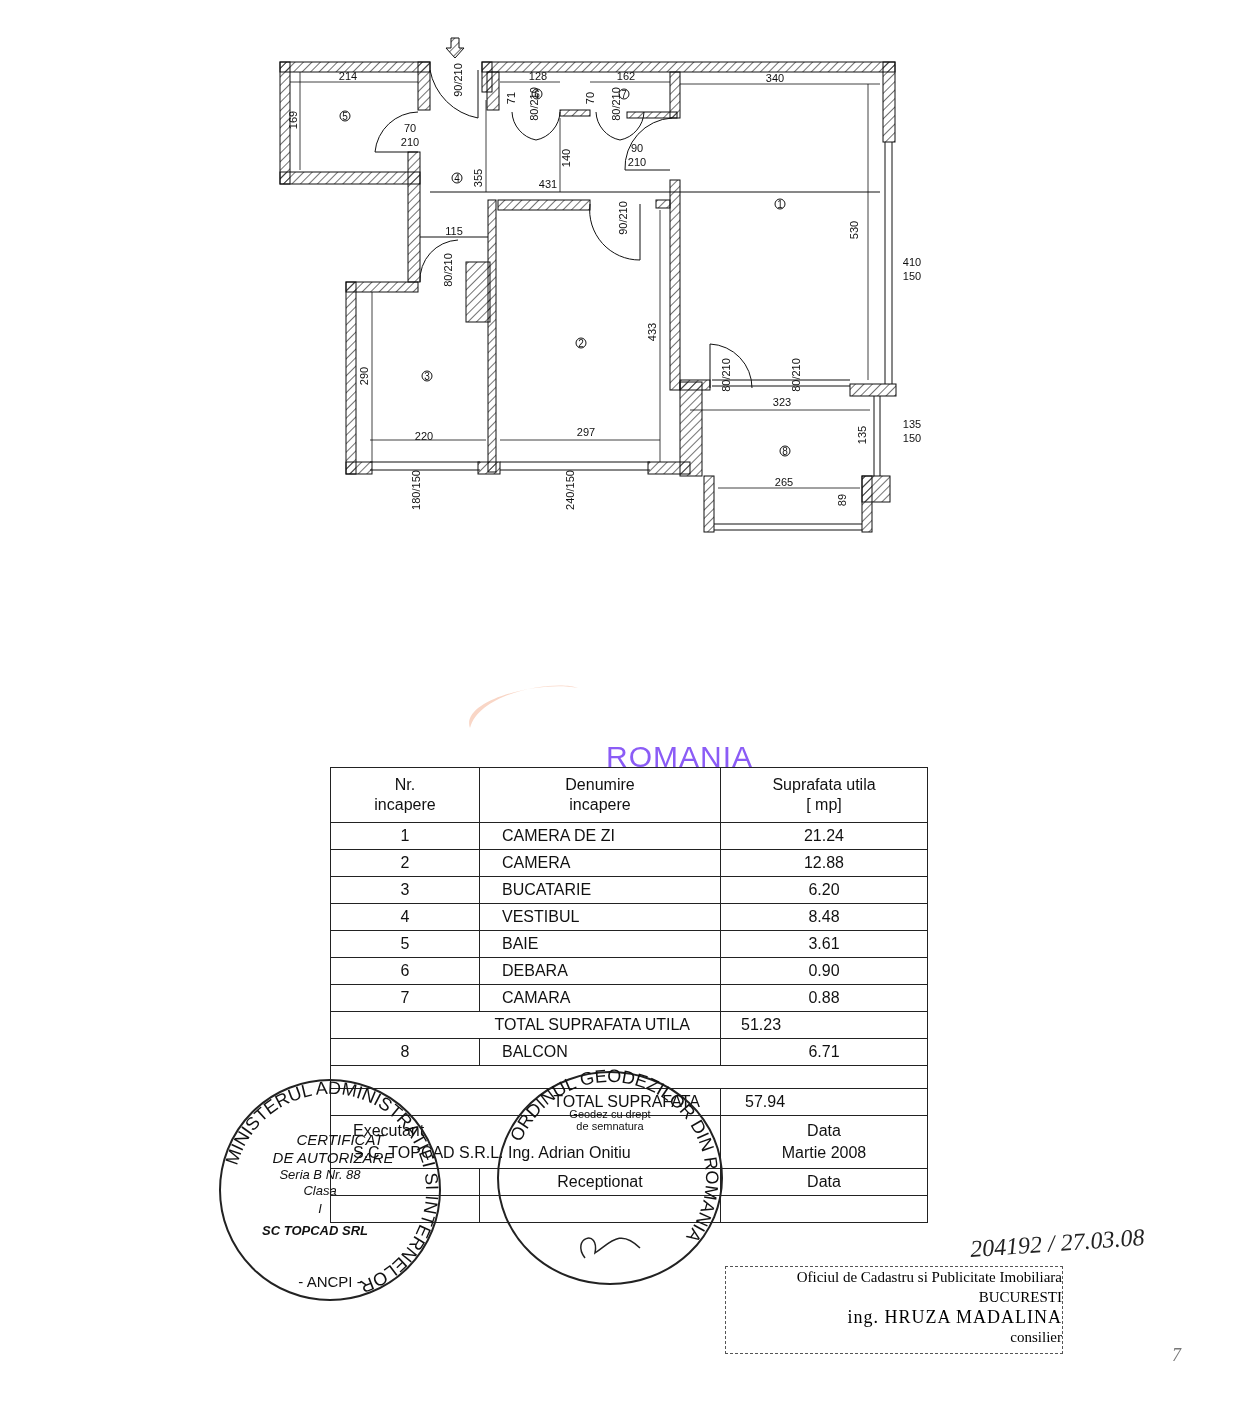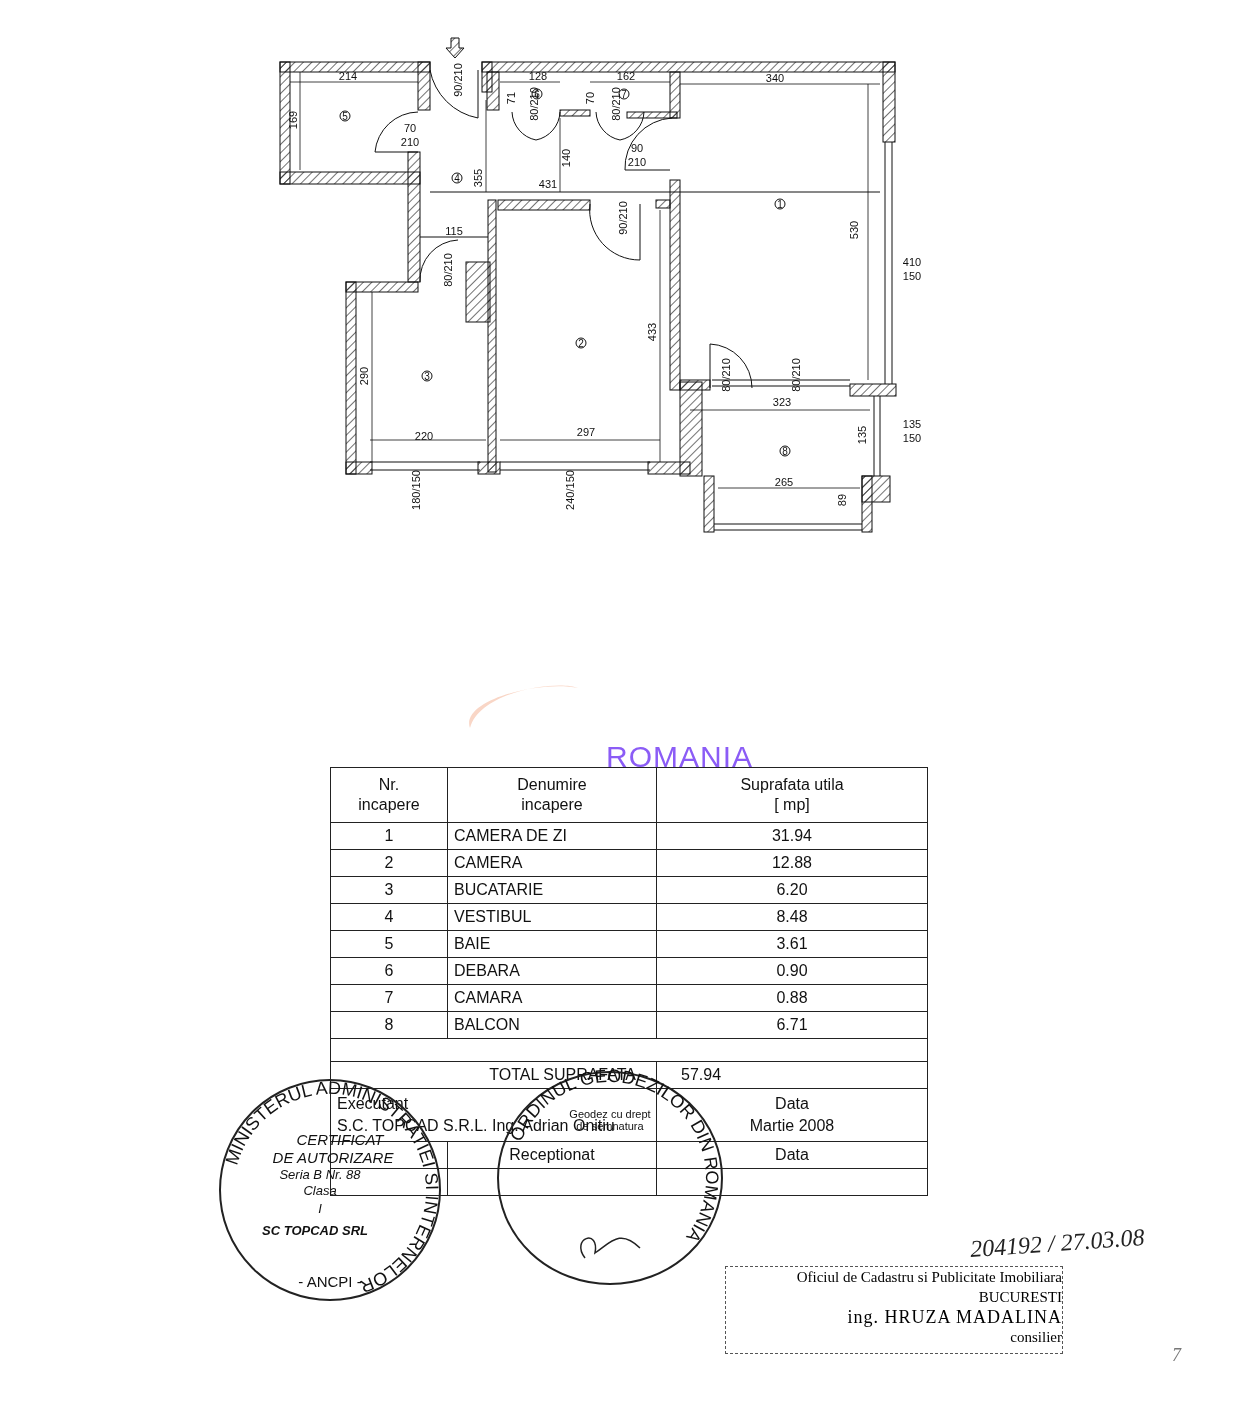--- a/index.html
+++ b/index.html
@@ -3,21 +3,21 @@
 <meta charset="utf-8">
 <style>
   html, body { margin:0; padding:0; background:#ffffff; }
   body { width:1241px; height:1414px; position:relative; overflow:hidden;
          font-family:"Liberation Sans", sans-serif; color:#111; }
   .abs { position:absolute; }
   svg text { font-family:"Liberation Sans", sans-serif; fill:#111; }
   .dim { font-size:11px; }
   .watermark-text { position:absolute; left:606px; top:740px; font-size:30px; color:#8b5cf6; letter-spacing:1px; }
   table.rooms { position:absolute; left:330px; top:767px; width:598px; border-collapse:collapse; font-size:16px; }
-  table.rooms td { border:1px solid #222; padding:0 6px; height:26px; vertical-align:middle; }
+  table.rooms td { border:1px solid #222; padding:0 22px; height:26px; vertical-align:middle; }
   table.rooms .hdr td { height:54px; text-align:center; line-height:20px; }
   .c1 { width:104px; text-align:center; }
   .c2 { width:196px; text-align:left; }
   .c3 { text-align:center;margin-left:12px; }
   .tot td { height:64px; }
   .ocpi { position:absolute; left:725px; top:1266px; width:336px; height:86px; border:1px dashed #555;
           font-family:"Liberation Serif", serif; font-size:15px; text-align:right; color:#000000; line-height:20px; }
   .hand { position:absolute; font-family:"Liberation Serif", serif; font-style:italic; font-size:24px; color:#222; }
 </style>
 </head>
@@ -197,21 +197,21 @@
     <td class="c1" style="white-space:pre-line">Nr.
 incapere</td>
     <td class="c2" style="text-align:center;white-space:pre-line">Denumire
 incapere</td>
     <td class="c3" style="white-space:pre-line">Suprafata utila
 [ mp]</td>
   </tr>
   <tr>
         <td class="c1">1</td>
         <td class="c2">CAMERA DE ZI</td>
-        <td class="c3">31.94</td>
+        <td class="c3">21.24</td>
       </tr>
   <tr>
         <td class="c1">2</td>
         <td class="c2">CAMERA</td>
         <td class="c3">12.88</td>
       </tr>
   <tr>
         <td class="c1">3</td>
         <td class="c2">BUCATARIE</td>
         <td class="c3">6.20</td>
@@ -229,20 +229,24 @@
   <tr>
         <td class="c1">6</td>
         <td class="c2">DEBARA</td>
         <td class="c3">0.90</td>
       </tr>
   <tr>
         <td class="c1">7</td>
         <td class="c2">CAMARA</td>
         <td class="c3">0.88</td>
       </tr>
+  <tr class="tot">
+    <td colspan="2" style="text-align:right;padding-right:30px">TOTAL SUPRAFATA UTILA</td>
+    <td style="text-align:left;padding-left:20px;border-left:none">51.23</td>
+  </tr>
   <tr>
         <td class="c1">8</td>
         <td class="c2">BALCON</td>
         <td class="c3">6.71</td>
       </tr>
   <tr>
         <td colspan="3" style="height:22px"></td>
       </tr>
   <tr>
     <td colspan="2" style="text-align:right;padding-right:20px">TOTAL SUPRAFATA</td>

